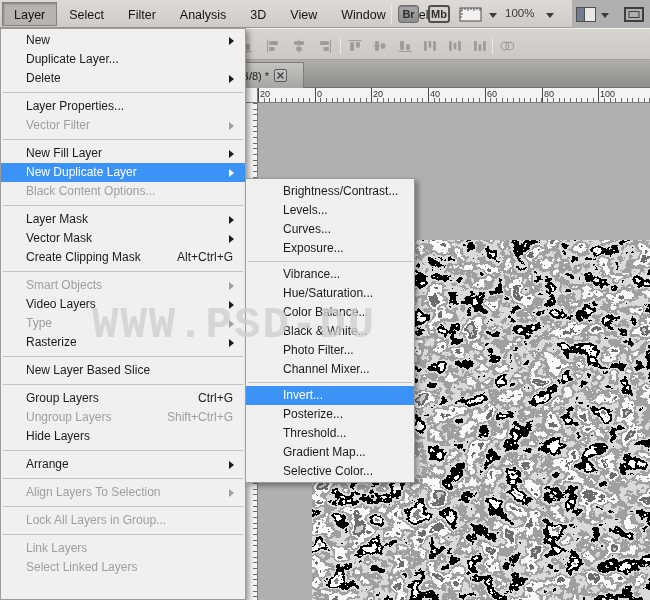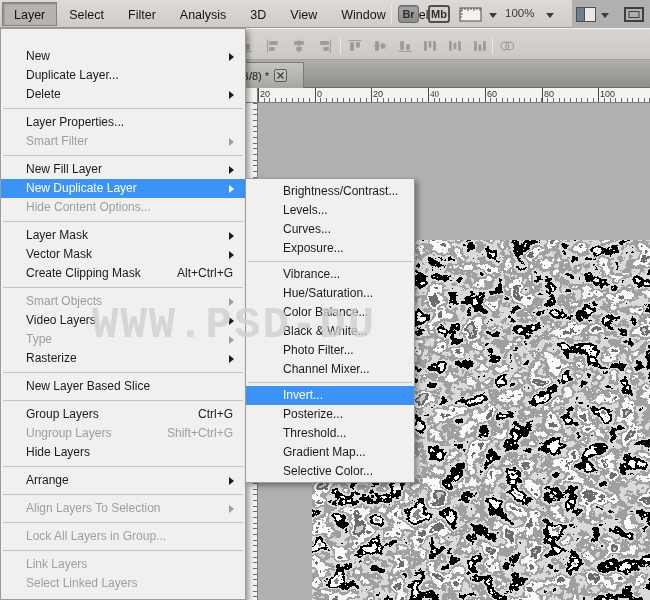--- a/index.html
+++ b/index.html
@@ -74,21 +74,21 @@
   .ruler-v .minor{position:absolute;top:0;bottom:0;right:0;width:4px;
     background:repeating-linear-gradient(180deg,#6a6a6a 0 1px,transparent 1px 5.67px)}
 
   
   .pasteboard{position:absolute;left:259px;top:104px;width:391px;height:496px;background:#b0b0b0}
   .canvas-img{position:absolute;left:312px;top:240px;width:338px;height:360px}
 
   
   .menu-panel{
     position:absolute;z-index:40;background:#f1f0ee;border:1px solid #9b9b9b;
-    box-shadow:3px 3px 5px rgba(0,0,0,.35);padding-top:18px;
+    box-shadow:3px 3px 5px rgba(0,0,0,.35);padding-top:2px;
   }
   .layer-menu{left:0;top:28px;width:246px;height:572px;overflow:hidden}
   .submenu{left:245px;top:178px;width:170px;height:305px;z-index:45;padding-top:3px}
   .menu-item{position:relative;height:19px;line-height:19px;font-size:12px;color:#1b1b1b;
     padding-left:25px;white-space:nowrap}
   .submenu .menu-item{padding-left:37px}
   .menu-item.disabled{color:#9e9e9e}
   .menu-item.highlighted{background:var(--hl,#3b92f7);color:#fff}
   .menu-item .shortcut{position:absolute;right:12px;top:0}
   .menu-item .arrow{position:absolute;right:7px;top:5.5px;width:0;height:0;
@@ -223,21 +223,21 @@
 <div class="ruler-corner"></div>
 <div class="ruler-h">
   <div class="minor"></div>
 <div class="major" style="left: 0px;"></div>
     <span class="rlabel" style="left: 2px;">20</span>
     <div class="major" style="left: 57px;"></div>
     <span class="rlabel" style="left: 59px;">0</span>
     <div class="major" style="left: 113px;"></div>
     <span class="rlabel" style="left: 115px;">20</span>
     <div class="major" style="left: 170px;"></div>
-    <span class="rlabel" style="left: 172px; font-family: Liberation Serif, serif;">40</span>
+    <span class="rlabel" style="left: 172px;">40</span>
     <div class="major" style="left: 227px;"></div>
     <span class="rlabel" style="left: 229px;">60</span>
     <div class="major" style="left: 284px;"></div>
     <span class="rlabel" style="left: 286px;">80</span>
     <div class="major" style="left: 340px;"></div>
     <span class="rlabel" style="left: 342px;">100</span>
   </div>
 <div class="ruler-v">
   <div class="minor"></div>
 </div>
@@ -297,25 +297,25 @@
     <rect x="5" y="4.5" width="10" height="6" fill="none" stroke="#3f3f3f" stroke-width="1"></rect>
   </svg>
 </div>
 
 <div class="menu-panel layer-menu">
     <div class="menu-item"><span>New</span><span class="arrow"></span></div>
     <div class="menu-item"><span>Duplicate Layer...</span></div>
     <div class="menu-item"><span>Delete</span><span class="arrow"></span></div>
     <div class="menu-sep"></div>
     <div class="menu-item"><span>Layer Properties...</span></div>
-    <div class="menu-item disabled"><span>Smart Filter</span><span class="arrow"></span></div>
+    <div class="menu-item disabled"><span>Vector Filter</span><span class="arrow"></span></div>
     <div class="menu-sep"></div>
     <div class="menu-item"><span>New Fill Layer</span><span class="arrow"></span></div>
     <div class="menu-item highlighted"><span>New Duplicate Layer</span><span class="arrow"></span></div>
-    <div class="menu-item disabled"><span>Hide Content Options...</span></div>
+    <div class="menu-item disabled"><span>Black Content Options...</span></div>
     <div class="menu-sep"></div>
     <div class="menu-item"><span>Layer Mask</span><span class="arrow"></span></div>
     <div class="menu-item"><span>Vector Mask</span><span class="arrow"></span></div>
     <div class="menu-item"><span>Create Clipping Mask</span><span class="shortcut">Alt+Ctrl+G</span></div>
     <div class="menu-sep"></div>
     <div class="menu-item disabled"><span>Smart Objects</span><span class="arrow"></span></div>
     <div class="menu-item"><span>Video Layers</span><span class="arrow"></span></div>
     <div class="menu-item disabled"><span>Type</span><span class="arrow"></span></div>
     <div class="menu-item"><span>Rasterize</span><span class="arrow"></span></div>
     <div class="menu-sep"></div>

